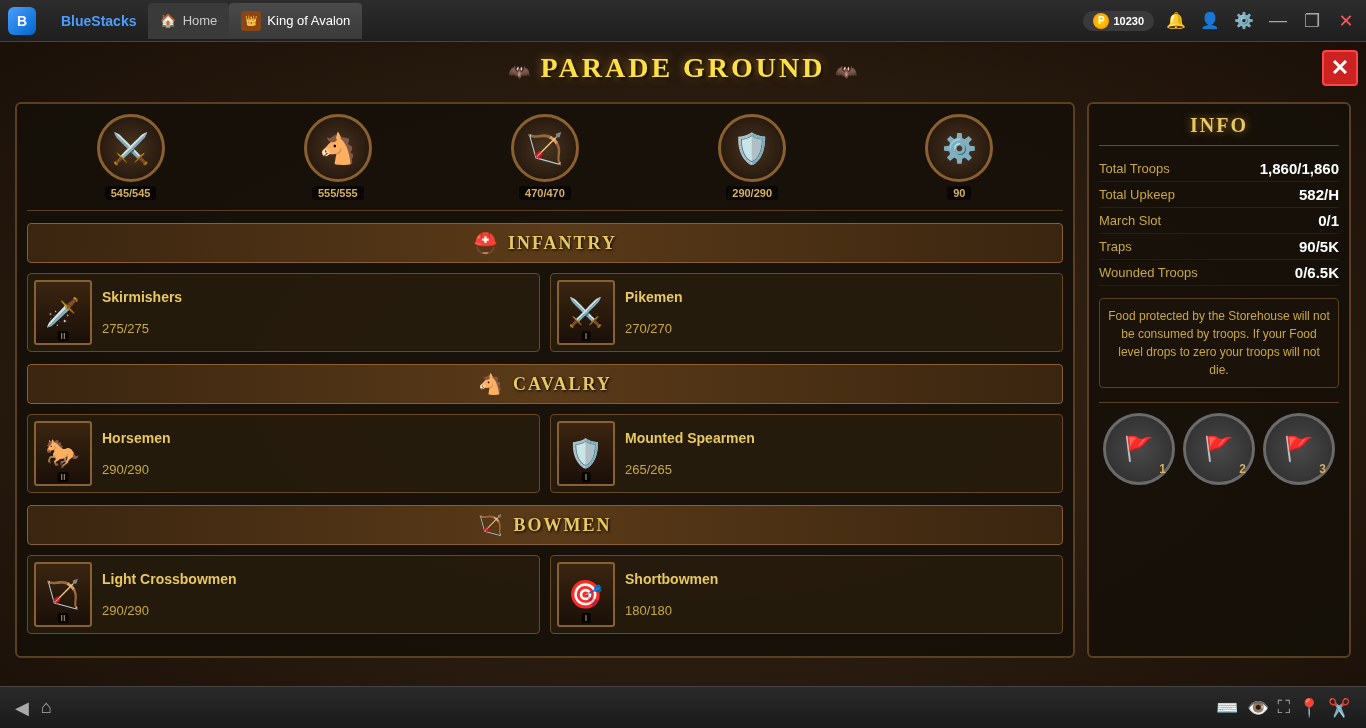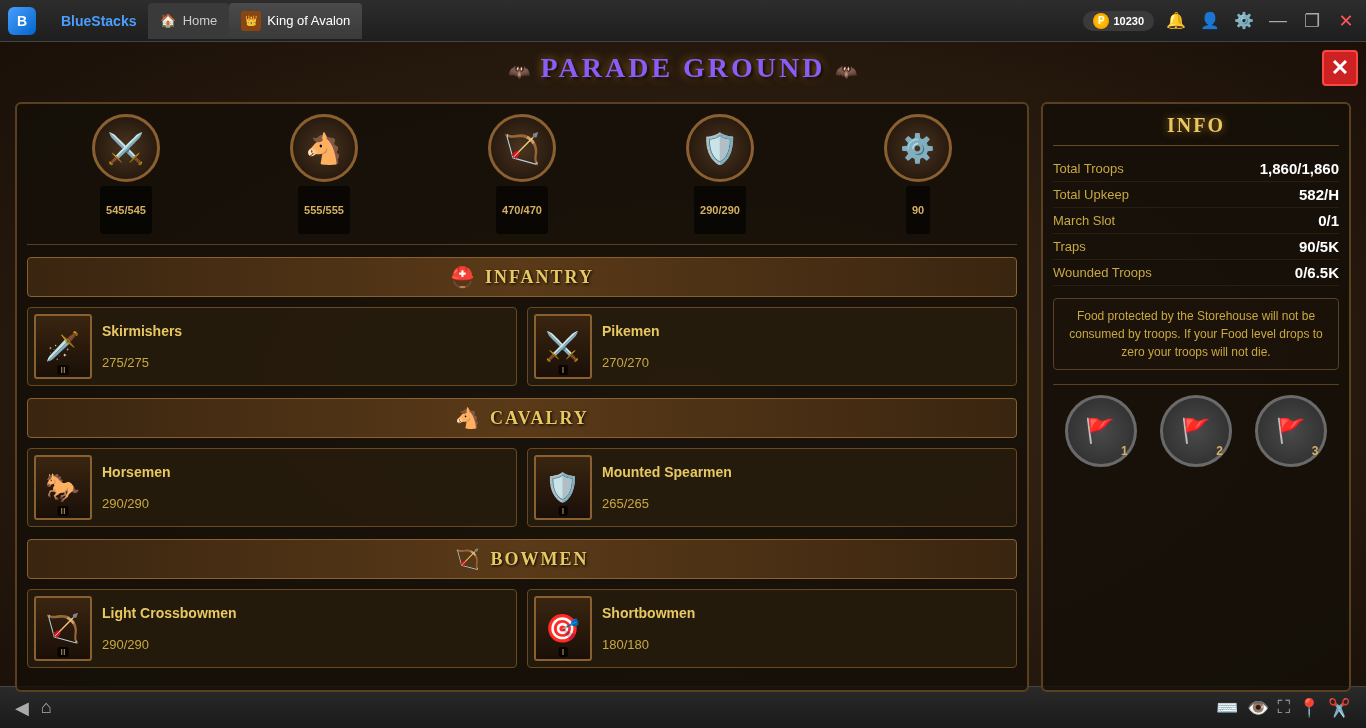--- a/index.html
+++ b/index.html
@@ -147,21 +147,21 @@
       z-index: 2;
       padding: 10px 15px;
       height: 100%;
     }
 
     
     .parade-title {
       text-align: center;
       font-size: 28px;
       font-weight: bold;
-      color: #8b5cf6;
+      color: #fde047;
       text-shadow: 2px 2px 4px #000, 0 0 10px #a07020;
       letter-spacing: 3px;
       margin-bottom: 8px;
       font-family: 'Georgia', serif;
     }
     .title-decorations {
       display: flex;
       align-items: center;
       justify-content: center;
       gap: 10px;
@@ -178,21 +178,21 @@
       gap: 12px;
     }
     .left-panel {
       flex: 1;
       background: rgba(20,15,8,0.85);
       border: 2px solid #5a4020;
       border-radius: 6px;
       padding: 10px;
     }
     .right-panel {
-      width: 310px;
+      width: 264px;
       background: rgba(20,15,8,0.85);
       border: 2px solid #5a4020;
       border-radius: 6px;
       padding: 10px;
     }
 
     
     .unit-icons-row {
       display: flex;
       justify-content: space-around;
@@ -218,21 +218,21 @@
       justify-content: center;
       font-size: 28px;
       position: relative;
       overflow: hidden;
     }
     .unit-count {
       font-size: 11px;
       color: #d4b060;
       font-weight: bold;
       background: rgba(0,0,0,0.6);
-      padding: 18px 6px;
+      padding: 1px 6px;
       border-radius: 3px;
     }
 
     
     .section-header {
       background: linear-gradient(90deg, #3a2510 0%, #5a3a18 50%, #3a2510 100%);
       border: 1px solid #8a6030;
       border-radius: 4px;
       padding: 7px 15px;
       display: flex;

